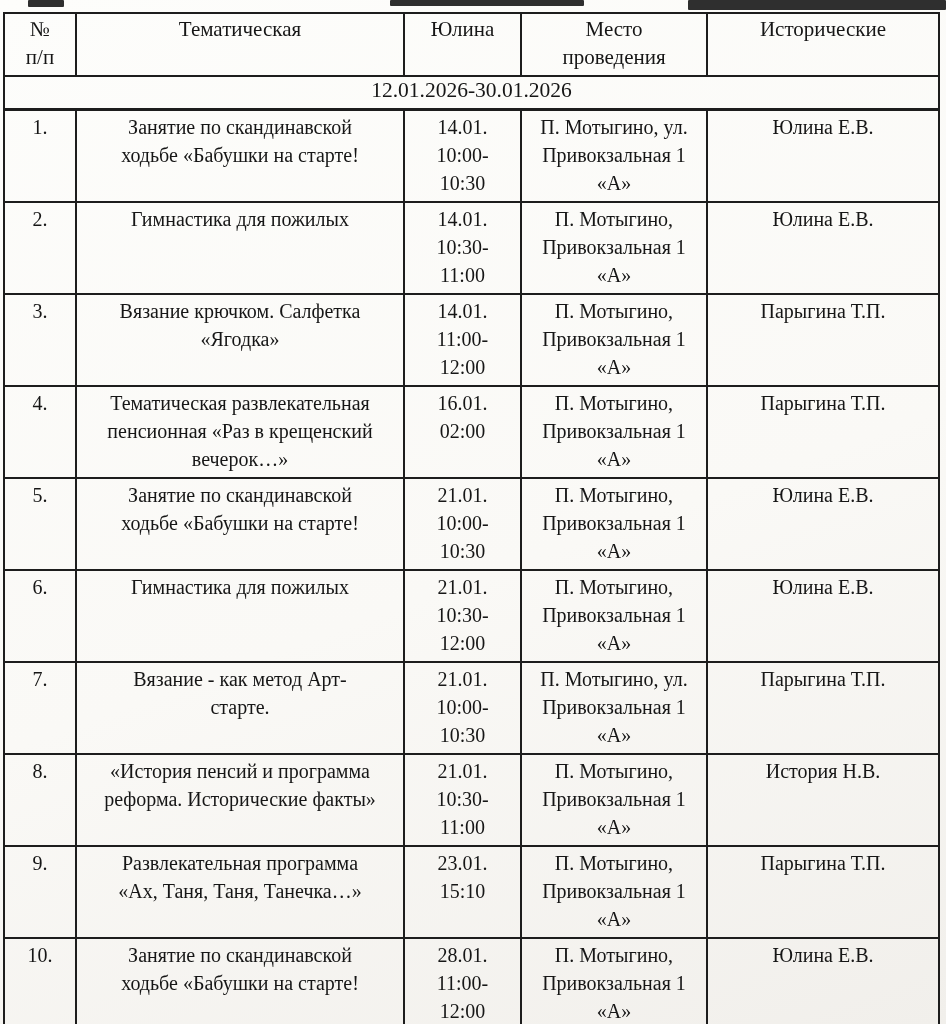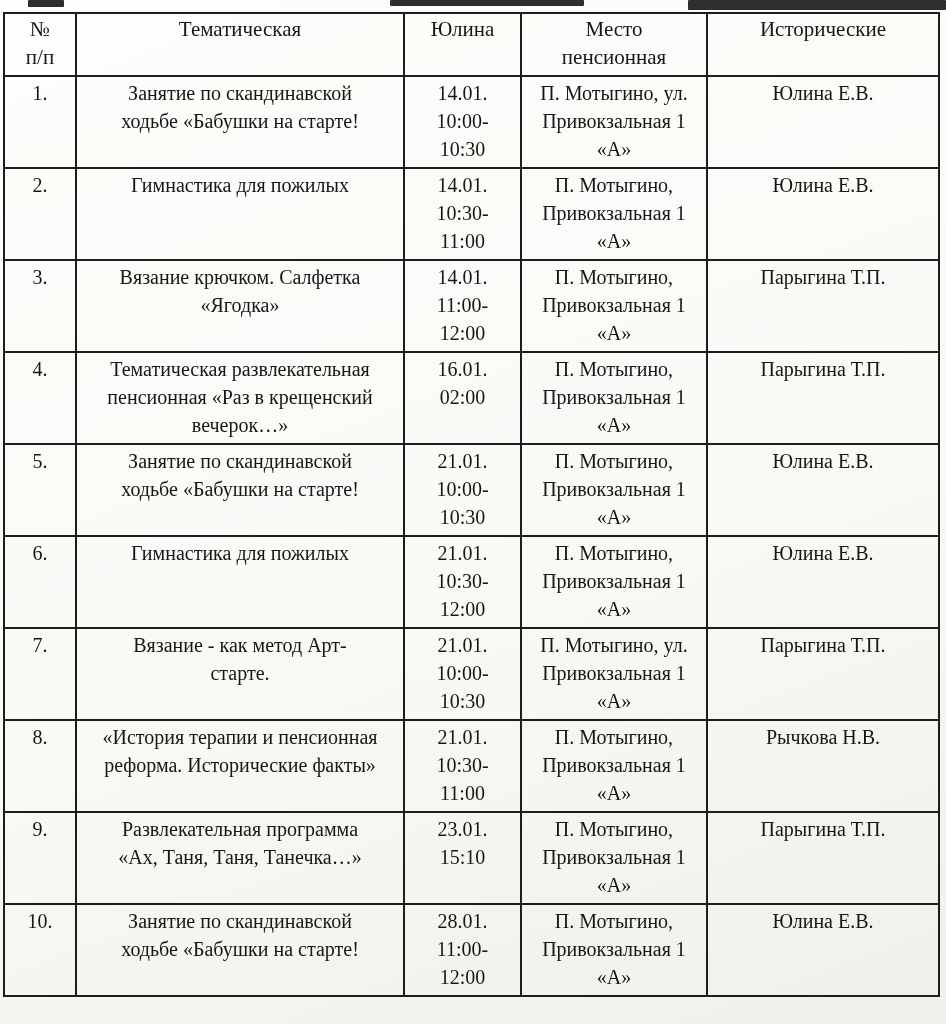--- a/index.html
+++ b/index.html
@@ -63,25 +63,28 @@
         <col class="c4">
         <col class="c5">
     </colgroup>
     <thead>
       <tr>
         <th>№
 п/п</th>
         <th>Тематическая</th>
         <th>Юлина</th>
         <th>Место
-пенсионная</th>
+проведения</th>
         <th>Исторические</th>
       </tr>
     </thead>
     <tbody>
+      <tr class="band">
+        <td colspan="5">12.01.2026-30.01.2026</td>
+      </tr>
 
       <tr class="r-tall">
         <td>1.</td>
         <td>Занятие по скандинавской
 ходьбе «Бабушки на старте!</td>
         <td>14.01.
 10:00-
 10:30</td>
         <td>П. Мотыгино, ул.
 Привокзальная 1
@@ -153,29 +156,29 @@
         <td>21.01.
 10:00-
 10:30</td>
         <td>П. Мотыгино, ул.
 Привокзальная 1
 «А»</td>
         <td>Парыгина Т.П.</td>
       </tr>
       <tr class="r-std">
         <td>8.</td>
-        <td>«История терапии и пенсионная
+        <td>«История пенсий и программа
 реформа. Исторические факты»</td>
         <td>21.01.
 10:30-
 11:00</td>
         <td>П. Мотыгино,
 Привокзальная 1
 «А»</td>
-        <td>Рычкова Н.В.</td>
+        <td>История Н.В.</td>
       </tr>
       <tr class="r-med">
         <td>9.</td>
         <td>Развлекательная программа
 «Ах, Таня, Таня, Танечка…»</td>
         <td>23.01.
 15:10</td>
         <td>П. Мотыгино,
 Привокзальная 1
 «А»</td>

